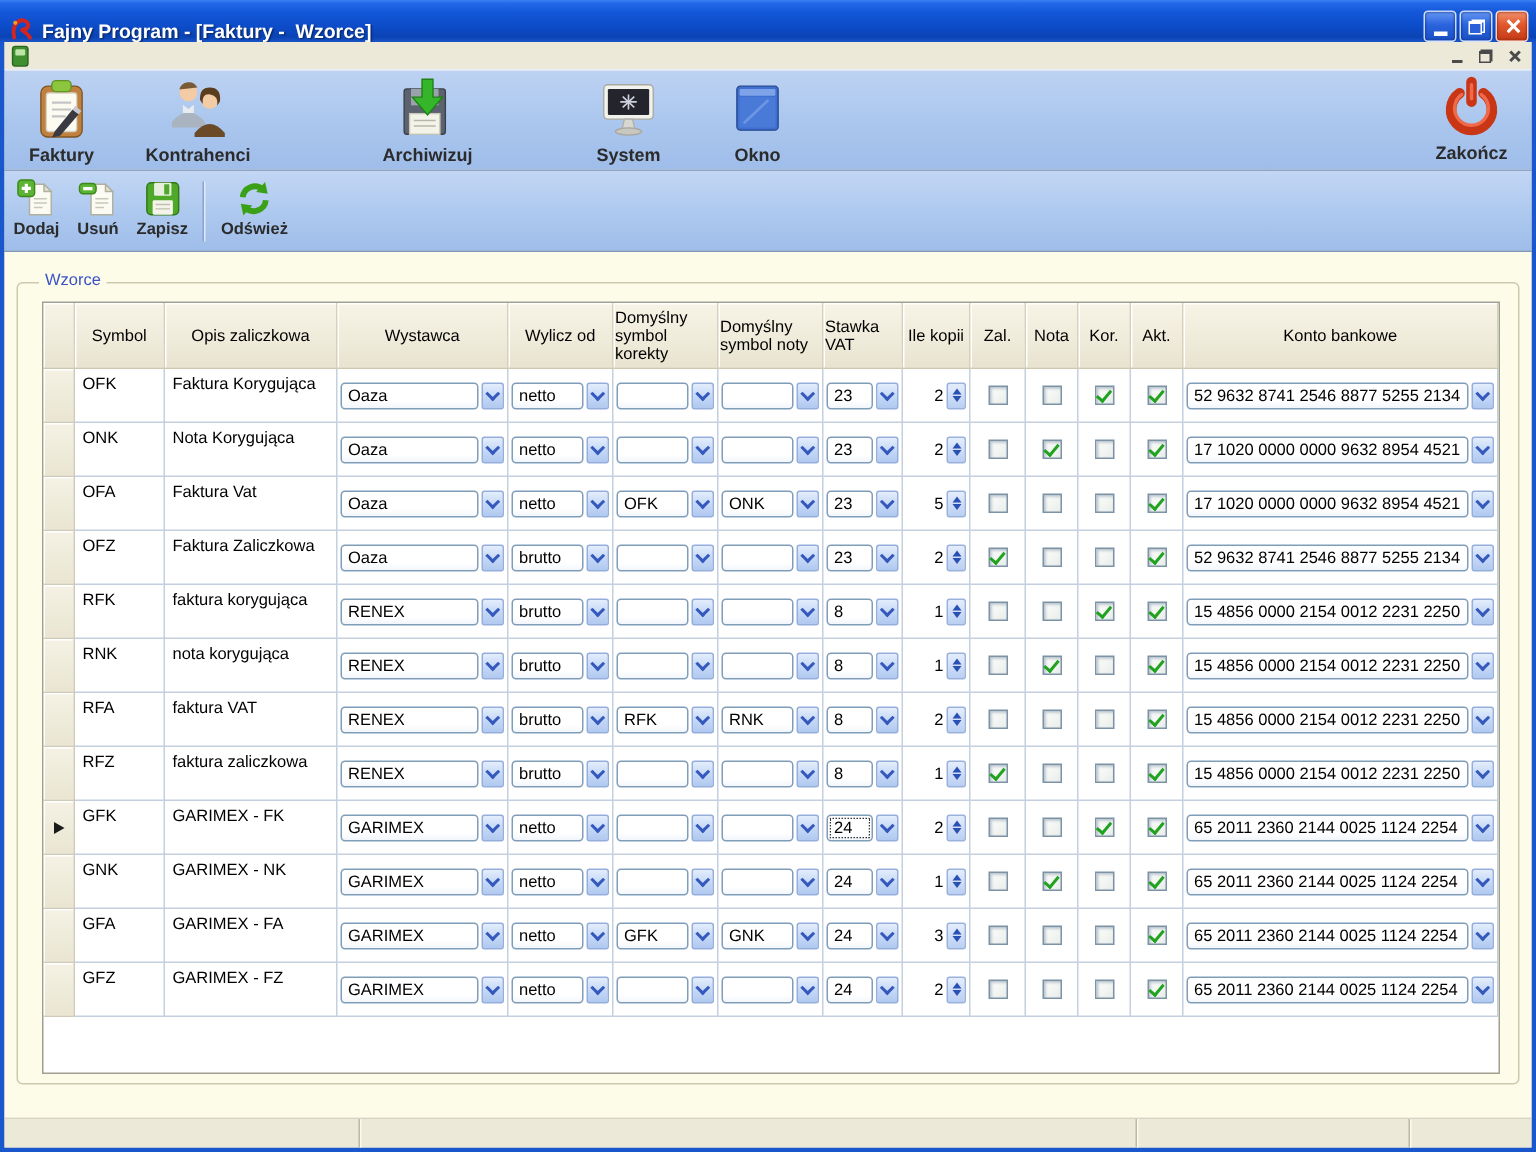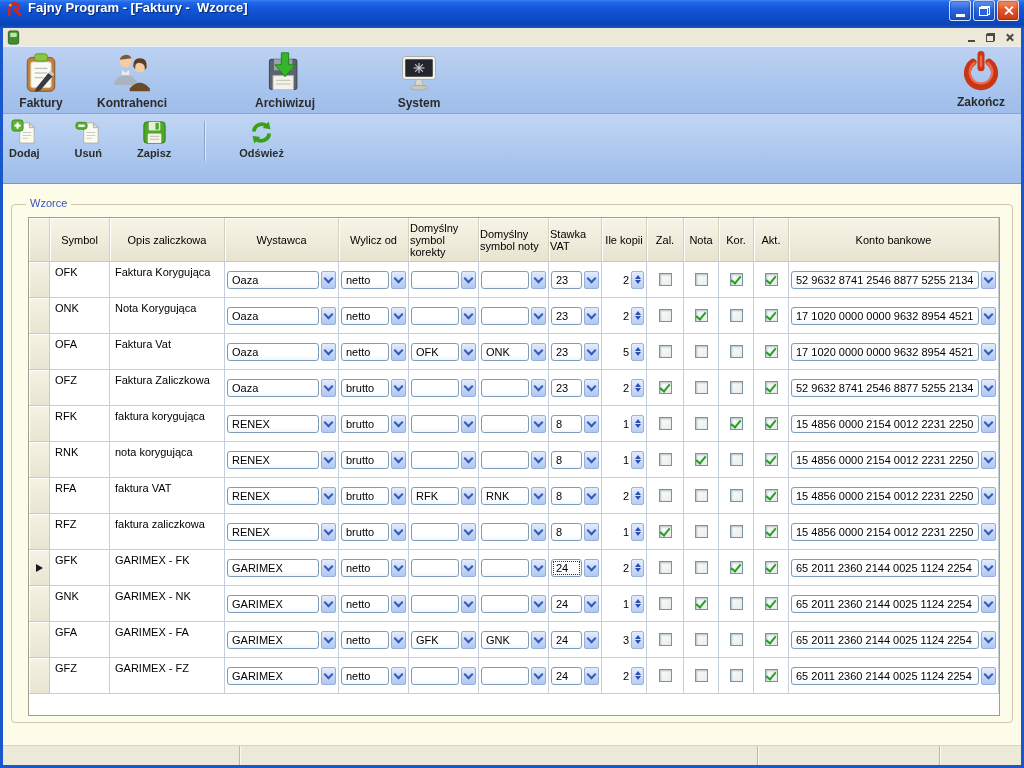--- a/index.html
+++ b/index.html
@@ -3,21 +3,21 @@
 <meta charset="utf-8">
 <style>
   * { margin:0; padding:0; box-sizing:border-box; }
   html,body { width:1024px; height:768px; overflow:hidden; background:#000;
               font-family:"Liberation Sans", sans-serif; }
   .window { position:relative; width:1024px; height:768px; background:#ece9d8; }
 
   
   .titlebar { position:absolute; top:0; left:0; right:0; height:28px;
     background:linear-gradient(180deg,#3a81f3 0%,#2268e8 8%,#1357d8 30%,#0d4cc9 62%,#0a43b4 88%,#1b55c8 100%);
-    display:flex; align-items:flex-start; padding:0 5px; }
+    display:flex; align-items:flex-end; padding:0 5px; }
   .title-text { color:#fff; font-weight:bold; font-size:13px; margin-left:5px;
     text-shadow:1px 1px 1px #0a2a6a; white-space:pre; }
   .tb-spacer { flex:1; }
   .tb-btn { width:22px; height:21px; border-radius:3px; margin-left:2px;
     border:1px solid rgba(255,255,255,.75); display:flex; align-items:center; justify-content:center;
     background:linear-gradient(180deg,#6496f2 0%,#2a64dd 45%,#1a4fc4 100%); box-shadow:inset 0 0 2px #0a2a80; }
   .tb-btn.close { background:linear-gradient(180deg,#f0926c 0%,#e2572c 45%,#c23a16 100%); box-shadow:inset 0 0 2px #7a1800; }
   .g-min { width:9px; height:3px; background:#fff; margin-top:10px; }
   .g-restore { position:relative; width:11px; height:10px; }
   .g-restore:before { content:""; position:absolute; top:0; right:0; width:7px; height:6px; border:1px solid #fff; border-top-width:2px; }
@@ -45,22 +45,22 @@
   
   .toolbar-main { height:68px; background:linear-gradient(180deg,#bdd2f2 0%,#aac6ee 55%,#9fbdea 100%);
     border-top:1px solid #e6eefb; border-bottom:1px solid #8fa4c6; display:flex; align-items:center; position:relative; }
   .tbtn { display:flex; flex-direction:column; align-items:center; justify-content:center;
     height:60px; padding:0 10px; cursor:default; }
   .tbtn .lbl { font-size:12px; font-weight:bold; color:#2b2b2b; margin-top:1px; }
   .pos-faktury{margin-left:6px;} .pos-kontrahenci{margin-left:14px;} .pos-archiwizuj{margin-left:68px;}
   .pos-system{margin-left:62px;} .pos-okno{margin-left:22px;}
   .pos-zakoncz{position:absolute; right:6px; top:2px;}
 
-  .toolbar-edit { height:70px; background:linear-gradient(180deg,#c2d6f4 0%,#abc7ee 60%,#9fbdea 100%);
-    border-bottom:1px solid #7e96bc; display:flex; align-items:flex-start; padding-top:3px;gap:23px; }
+  .toolbar-edit { height:54px; background:linear-gradient(180deg,#c2d6f4 0%,#abc7ee 60%,#9fbdea 100%);
+    border-bottom:1px solid #7e96bc; display:flex; align-items:flex-start; padding-top:3px; }
   .sbtn { display:flex; flex-direction:column; align-items:center; justify-content:flex-start; padding:2px 6px 0 6px; }
   .sbtn .lbl { font-size:11px; font-weight:bold; color:#2b2b2b; margin-top:1px; }
   .tsep { width:1px; height:40px; background:#8ba3c8; box-shadow:1px 0 0 #dfe9f8; margin:4px 5px 0 4px; }
 
   
   .content { flex:1; position:relative; background:#fcfce8; }
   .groupbox { position:absolute; left:8px; right:8px; top:20px; bottom:22px;
     border:1px solid #cdc9ad; border-radius:4px; }
   .groupbox-label { position:absolute; top:-8px; left:14px; background:#fcfce8; padding:0 4px;
     color:#3b52c6; font-size:11px; }
@@ -206,20 +206,29 @@
               <line x1="18" y1="18.5" x2="30" y2="18.5"></line>
             <line x1="19.8" y1="14.6" x2="28.2" y2="22.4"></line>
               <line x1="28.2" y1="14.6" x2="19.8" y2="22.4"></line>
           </g>
           <path d="M21 31 h6 l1.6 7 h-9.2 z" fill="#d8d8d0" stroke="#b0b0a8"></path>
           <ellipse cx="24" cy="40" rx="9.5" ry="2.6" fill="#c8c8c0" stroke="#a8a8a0"></ellipse>
         </svg>
         <span class="lbl">System</span>
       </div>
 
+      <div class="tbtn pos-okno">
+        <svg viewBox="0 0 48 48" width="44" height="44">
+          <rect x="9" y="7" width="30" height="32" rx="2.5" fill="#3f6fd0" stroke="#27488f"></rect>
+          <rect x="11" y="9" width="26" height="5" rx="1" fill="#7fa3e8"></rect>
+          <rect x="11" y="15" width="26" height="22" fill="#4a7ad8"></rect>
+          <path d="M14 34 L32 17" stroke="#6c96e4" stroke-width="2"></path>
+        </svg>
+        <span class="lbl">Okno</span>
+      </div>
 
       <div class="tbtn pos-zakoncz">
         <svg viewBox="0 0 48 48" width="46" height="46">
           <path d="M15.5 14 a14.5 14.5 0 1 0 17 0" fill="none" stroke="#c93616" stroke-width="7.5" stroke-linecap="round"></path>
           <line x1="24" y1="6" x2="24" y2="20" stroke="#c93616" stroke-width="7.5" stroke-linecap="round"></line>
           <path d="M17 15 a12 12 0 1 0 14 0" fill="none" stroke="#ef6a4a" stroke-width="2.5" stroke-linecap="round"></path>
           <line x1="24" y1="8" x2="24" y2="18" stroke="#ef6a4a" stroke-width="2.5" stroke-linecap="round"></line>
         </svg>
         <span class="lbl">Zakończ</span>
       </div>

